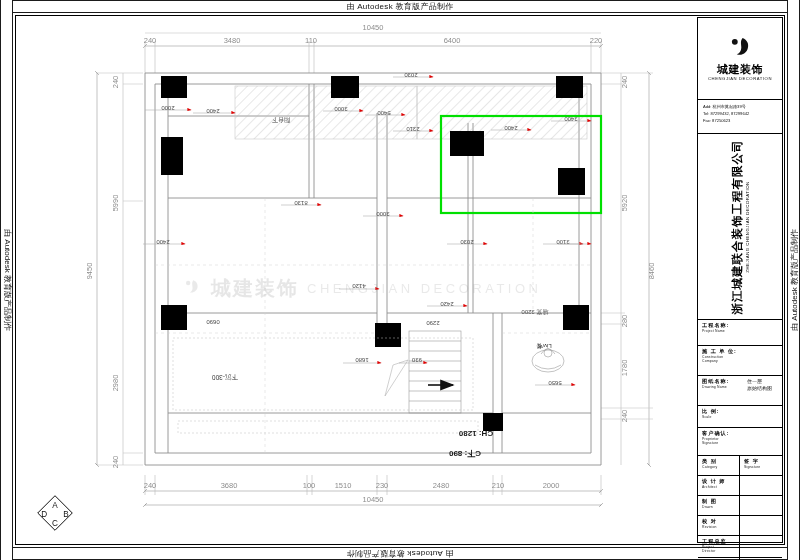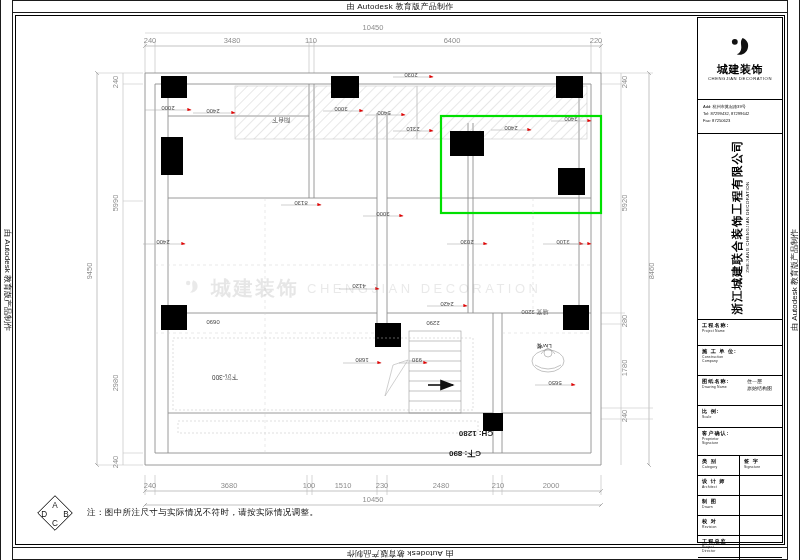--- a/index.html
+++ b/index.html
@@ -384,21 +384,20 @@
   <div id="note">
     <div class="compass">
       <svg viewBox="0 0 44 44" width="40" height="40">
         <polygon points="22,3 41,22 22,41 3,22" fill="none" stroke="#111" stroke-width="1.1"></polygon>
         <text x="22" y="16" font-size="9" text-anchor="middle" font-family="Liberation Sans, sans-serif" fill="#111">A</text>
         <text x="34" y="26" font-size="9" text-anchor="middle" font-family="Liberation Sans, sans-serif" fill="#111">B</text>
         <text x="22" y="36" font-size="9" text-anchor="middle" font-family="Liberation Sans, sans-serif" fill="#111">C</text>
         <text x="10" y="26" font-size="9" text-anchor="middle" font-family="Liberation Sans, sans-serif" fill="#111">D</text>
       </svg>
     </div>
-    <div class="note-text">注：图中所注尺寸与实际情况不符时，请按实际情况调整。</div>
   </div>
 
   <div id="titleblock">
 
     <div class="tb-logo">
       <div class="logo-mark">
         <svg viewBox="0 0 40 40" width="26" height="26">
           <path d="M24 3c7 3 10 9 8 16-2 8-10 12-17 9 4-1 7-5 7-10 0-6-2-10 2-15z" fill="#111"></path>
           <circle cx="12" cy="9" r="4.5" fill="#111"></circle>
         </svg>

